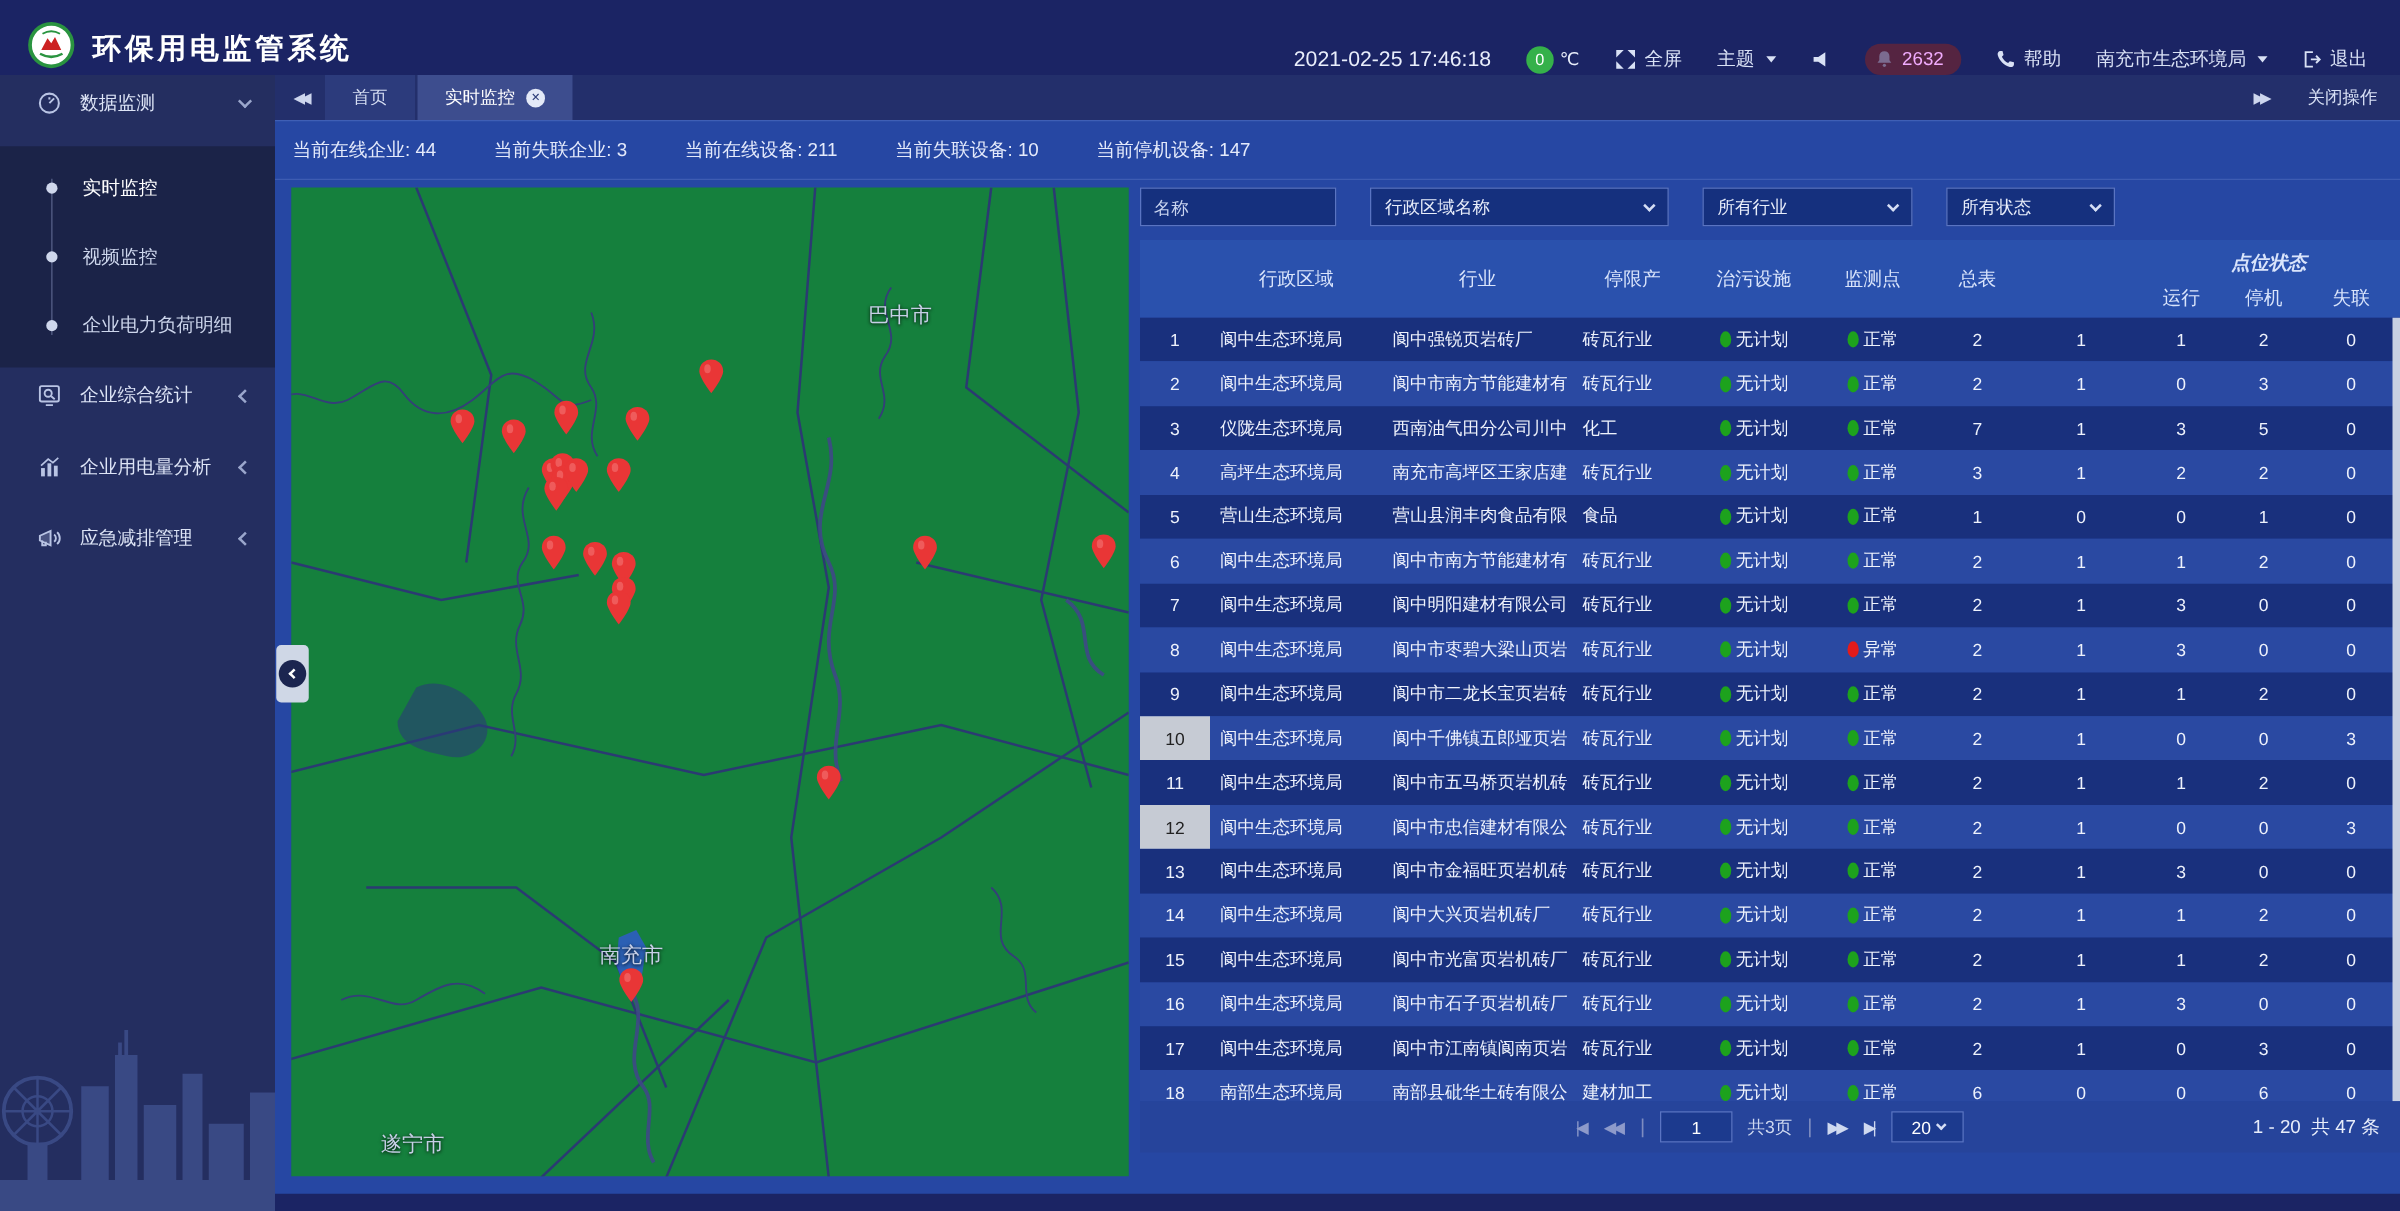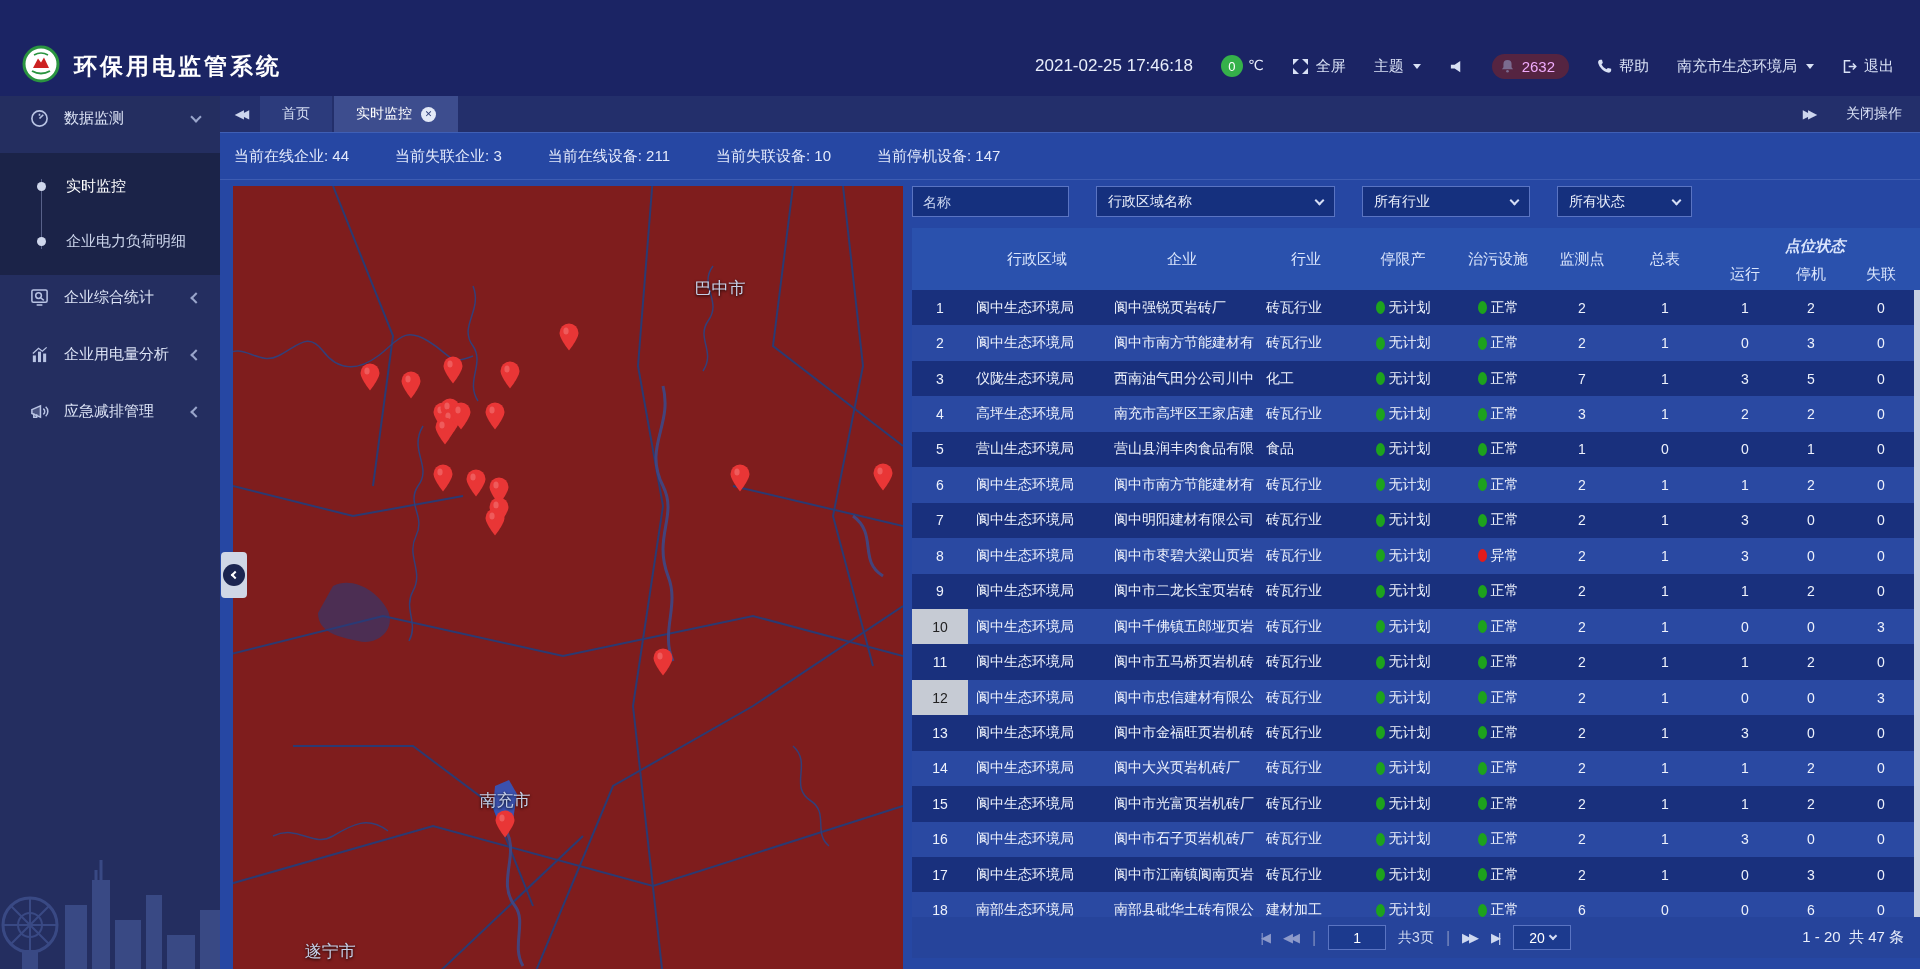--- a/index.html
+++ b/index.html
@@ -1,21 +1,21 @@
 <!DOCTYPE html>
 <html><head>
 <meta charset="utf-8">
 <style>
   * { margin:0; padding:0; box-sizing:border-box; }
   html,body { width:1920px; height:969px; overflow:hidden;
     font-family:"Liberation Sans","DejaVu Sans",sans-serif; background:#1b2464; }
 
   
-  .topbar { height:60px; background:#1b2464; display:flex; align-items:center;
-    justify-content:space-between; padding:0 26px 0 22px;margin-top:36px; }
+  .topbar { height:60px; background:#1b2464; display:flex; align-items:flex-end;
+    justify-content:space-between; padding:0 26px 0 22px; }
   .brand { display:flex; align-items:center; gap:14px; }
   .app-title { color:#ffffff; font-size:23px; font-weight:bold; letter-spacing:3px; }
   .top-right { display:flex; align-items:center; gap:28px; color:#d9e1f5; font-size:15px; }
   .datetime { font-size:17px; color:#e9eefb; }
   .temp { display:flex; align-items:flex-start; gap:5px; }
   .temp-badge { width:22px; height:22px; border-radius:50%; background:#35b14a; color:#fff;
     font-size:13px; display:flex; align-items:center; justify-content:center; }
   .temp-unit { color:#e9eefb; font-size:14px; margin-top:2px; }
   .top-item { display:flex; align-items:center; gap:7px; cursor:default; }
   .top-item svg { display:block; }
@@ -62,21 +62,21 @@
     padding-right:18px; color:#d8e0f5; font-size:14px; }
 
   .content { height:859px; background:#2647a3; display:flex; flex-direction:column;
     border-top:1px solid #3f5fb5; }
   .statsbar { height:47px; display:flex; align-items:center; gap:46px; padding-left:14px;
     color:#e4eafb; font-size:15px; border-bottom:1px solid #3d5cb2; flex-shrink:0; }
   .content-body { flex:1; display:flex; gap:9px; padding:6px 0 14px 13px; min-height:0; }
 
   
   .map-panel { width:670px; position:relative; flex-shrink:0; }
-  .map-canvas { position:absolute; inset:0; background:#7f1d1d; overflow:hidden; }
+  .map-canvas { position:absolute; inset:0; background:#15803d; overflow:hidden; }
   .map-canvas svg.roads { position:absolute; inset:0; }
   .city-label { position:absolute; transform:translate(-50%,-50%); color:#c6cfe6;
     font-size:17px; text-shadow:0 1px 3px #000; white-space:nowrap; }
   .pin { position:absolute; transform:translate(-50%,-100%); width:21px; height:28px; cursor:pointer; }
   .map-collapse { position:absolute; left:-12px; top:366px; width:26px; height:46px;
     background:#cfd7e6; border-radius:4px; display:flex; align-items:center;
     justify-content:center; z-index:6; cursor:pointer; }
   .map-collapse .circ { width:22px; height:22px; border-radius:50%; background:#1b2550;
     display:flex; align-items:center; justify-content:center; }
   .map-collapse .chev { width:6px; height:6px; border-color:#fff; margin-left:2px; }
@@ -214,20 +214,24 @@
               <path d="M10 10 L14 6 M10 5 V7"></path>
             </svg>
           </span>
           <span class="nav-lb">数据监测</span>
           <span class="chev down"></span>
         </div>
         <div class="submenu">
           <div class="sub-item active">
             <span class="bullet"></span>
             <span>实时监控</span>
+          </div>
+          <div class="sub-item">
+            <span class="bullet"></span>
+            <span>视频监控</span>
           </div>
           <div class="sub-item">
             <span class="bullet"></span>
             <span>企业电力负荷明细</span>
           </div>
         </div>
         <div class="nav-item">
           <span class="nav-ic">
             <svg width="19" height="19" viewBox="0 0 20 20" fill="none" stroke="currentColor" stroke-width="1.6">
               <rect x="2" y="2" width="16" height="13" rx="1.5"></rect>
@@ -443,21 +447,20 @@
             </div>
             <div class="f-select" style="width:135px">
               <span>所有状态</span>
               <span class="chev"></span>
             </div>
           </div>
 
           <div class="thead">
             <span class="th-main"></span>
             <span class="th-main">行政区域</span>
-            <span class="th-main">企业</span>
             <span class="th-main">行业</span>
             <span class="th-main">停限产</span>
             <span class="th-main">治污设施</span>
             <span class="th-main">监测点</span>
             <span class="th-main">总表</span>
             <span class="th-group">点位状态</span>
             <span class="th-sub" style="grid-column:9">运行</span>
             <span class="th-sub" style="grid-column:10">停机</span>
             <span class="th-sub" style="grid-column:11">失联</span>
           </div>

